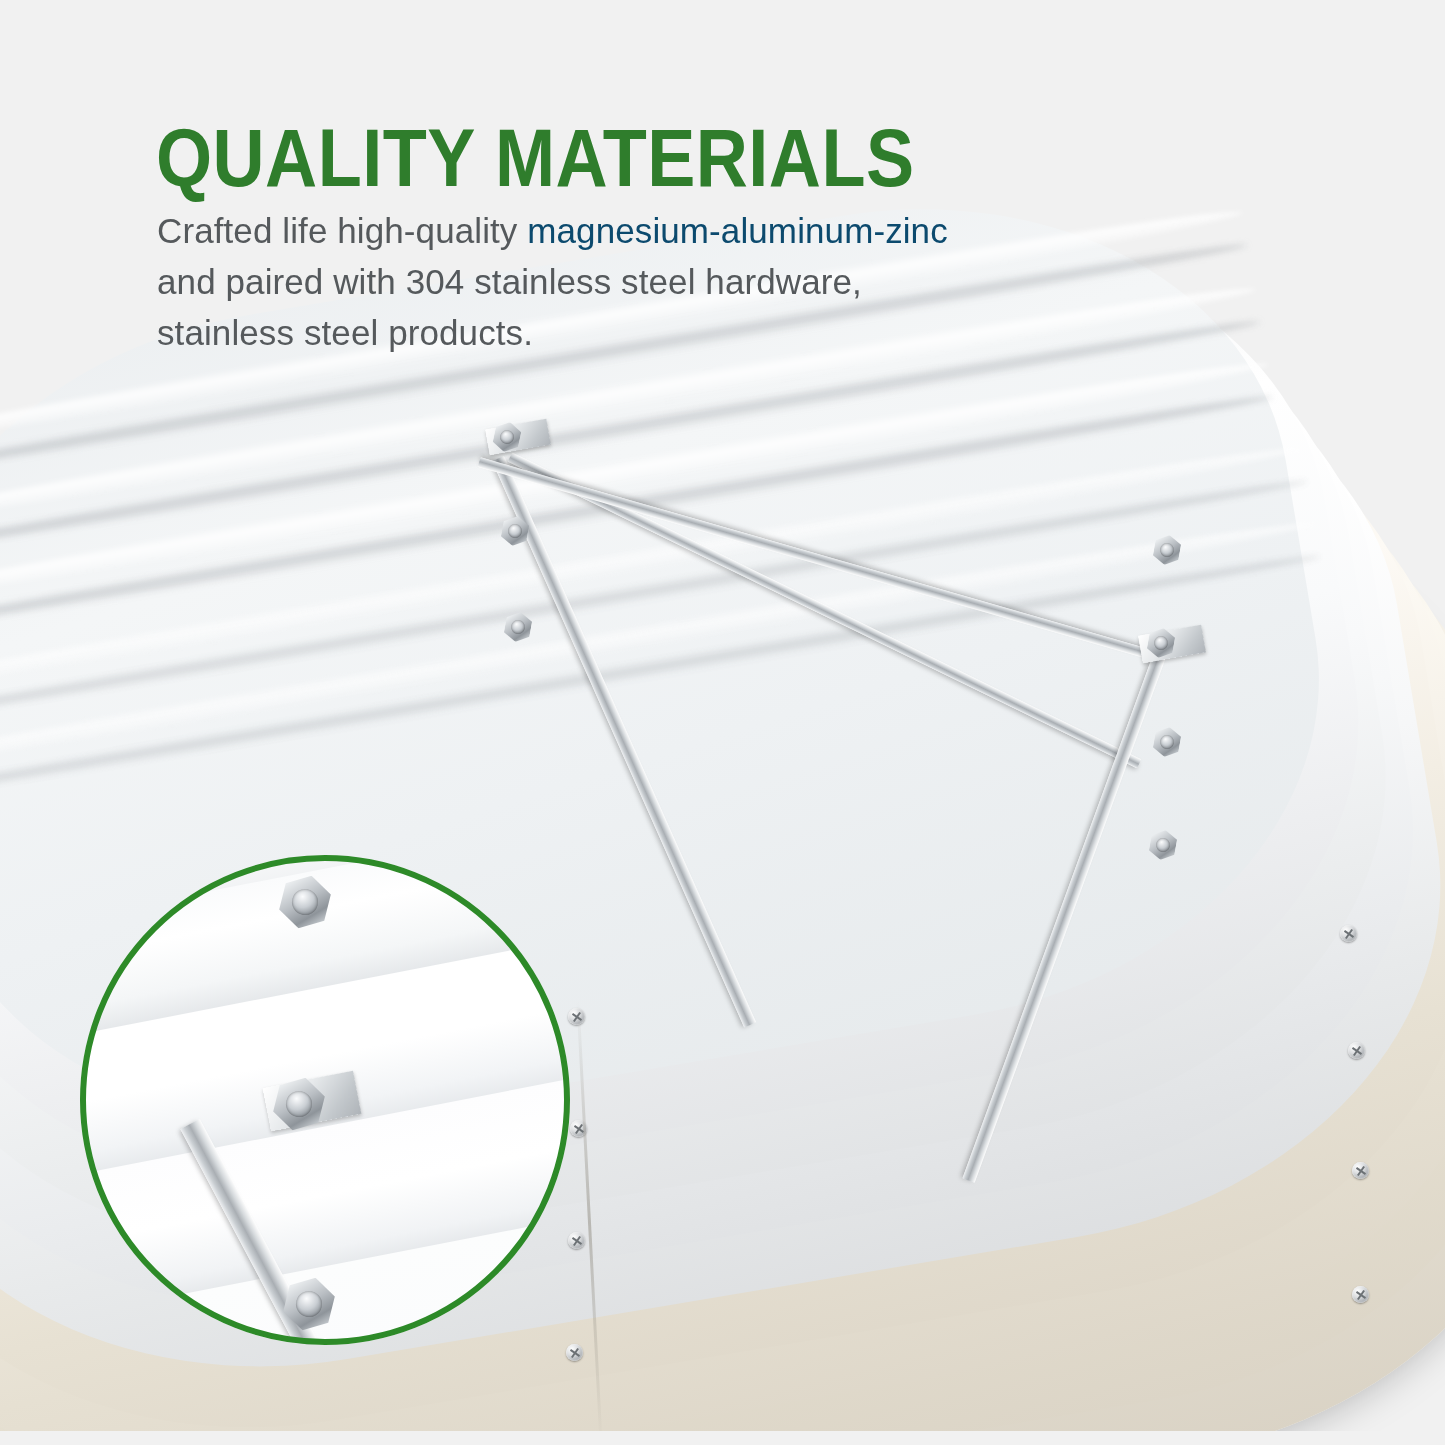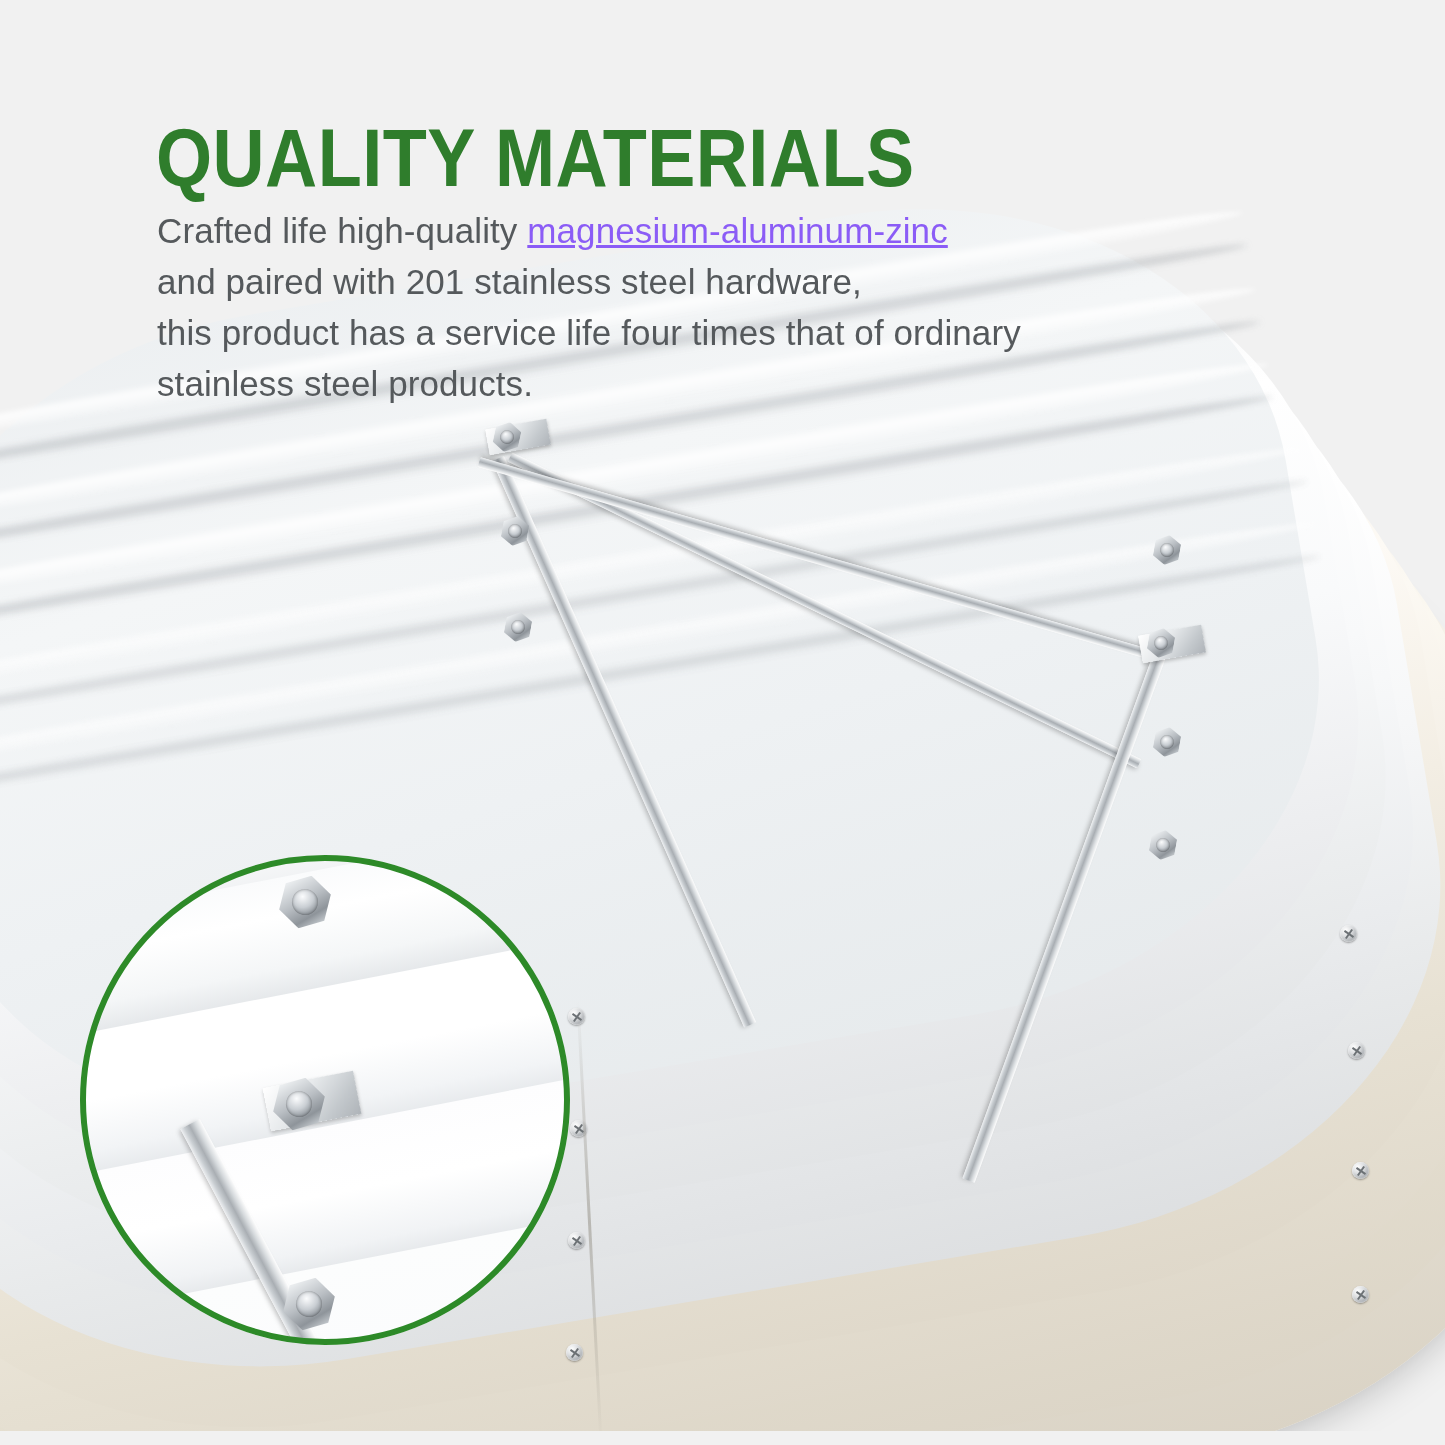--- a/index.html
+++ b/index.html
@@ -147,21 +147,21 @@
     font-family:"Liberation Sans Narrow","Liberation Sans","DejaVu Sans Condensed","DejaVu Sans",sans-serif;
     transform:scaleX(.88);transform-origin:0 50%;
     color:#2f7d2c;white-space:nowrap;
   }
   .body-copy{
     position:absolute;left:157px;top:205px;width:1060px;
     font-size:35px;line-height:51px;color:#55595c;font-weight:400;
     font-family:"Liberation Sans","DejaVu Sans",sans-serif;
     letter-spacing:.1px;
   }
-  .body-copy .hl{color:#8b5cf6;text-decoration:underline;}
+  .body-copy .hl{color:#0c4a6e;}
   .body-copy p{margin:0;white-space:nowrap;}
 </style>
 </head>
 <body>
 
 <div id="stage">
 
   <div class="photo">
 
     <div class="ground-shadow"></div>
@@ -275,18 +275,17 @@
       </div>
     </div>
     <div class="callout-ring" style="left:80px;top:855px;width:490px;height:490px;border:6px solid #2d8a28;"></div>
 
   </div>
 
   <h1 class="title">QUALITY MATERIALS</h1>
 
   <div class="body-copy">
     <p><span>Crafted life high-quality </span><span class="hl">magnesium-aluminum-zinc</span></p>
-    <p>and paired with 201 stainless steel hardware,</p>
-    <p>this product has a service life four times that of ordinary</p>
+    <p>and paired with 304 stainless steel hardware,</p>
     <p>stainless steel products.</p>
   </div>
 
 </div>
 
 </body></html>

